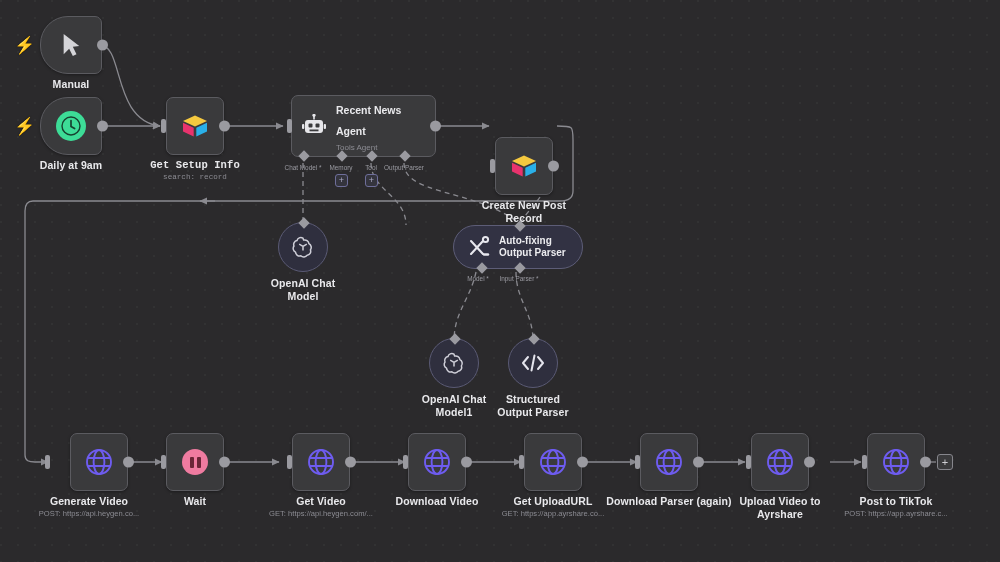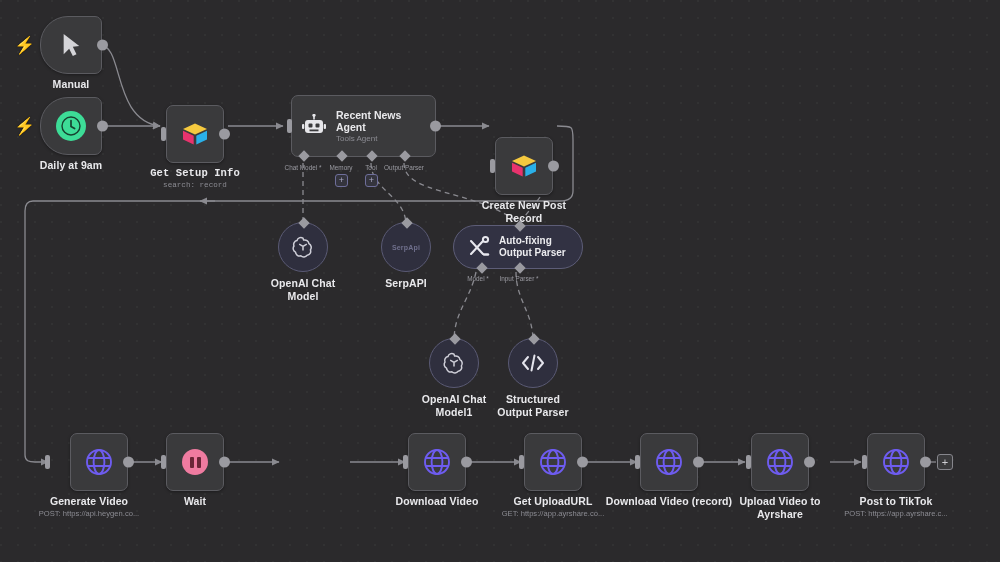--- a/index.html
+++ b/index.html
@@ -80,21 +80,21 @@
   .agent {
     position: absolute;
     width: 145px; height: 62px;
     background: #3a3a3c;
     border: 1.2px solid #5b5b60;
     border-radius: 7px;
     display: flex; align-items: center;
     padding-left: 9px; gap: 9px;
   }
   .agent-text { display: flex; flex-direction: column; justify-content: center; }
-  .agent-title { color: #e9e9ec; font-size: 10.5px; font-weight: bold; line-height: 12px; width: 76px; }
+  .agent-title { color: #e9e9ec; font-size: 10.5px; font-weight: bold; line-height: 21px; width: 76px; }
   .agent-sub { color: #8c8c93; font-size: 8px; line-height: 11px; }
 
   .diamond {
     position: absolute;
     width: 8px; height: 8px;
     background: #9a9aa0;
     transform: rotate(45deg);
   }
   .conn-label {
     position: absolute;
@@ -236,21 +236,21 @@
         <svg width="20" height="20" viewBox="0 0 20 20">
             <circle cx="10" cy="10" r="9" fill="none" stroke="#17402f" stroke-width="1.4"></circle>
             <path d="M10 4.6 L10 10.4 L13.6 12.6" stroke="#17402f" stroke-width="1.7" fill="none" stroke-linecap="round"></path>
           </svg>
       </span>
       <span class="port-out"></span>
     </div>
     <div class="caption">Daily at 9am</div>
   </div>
 
-  <div class="node" style="left:166px; top:105px;font-family:Liberation Mono, monospace;">
+  <div class="node" style="left:166px; top:97px;font-family:Liberation Mono, monospace;">
     <div class="box">
       <span class="port-in"></span>
       <span class="ico">
         <svg width="30" height="28" viewBox="0 0 30 28">
           <path d="M3 9 L15 3.5 L27 9 L15 14.5 Z" fill="#f5c93f"></path>
           <path d="M3 10.8 L13.7 15.8 L13.7 24.5 L3 19.5 Z" fill="#e8336d"></path>
           <path d="M16.3 15.8 L27 10.8 L27 19.5 L16.3 24.5 Z" fill="#2ab0e8"></path>
         </svg>
       </span>
       <span class="port-out"></span>
@@ -317,25 +317,20 @@
         <g fill="none" stroke="#cfcfd8" stroke-width="1.5" stroke-linejoin="round">
           <path d="M13 4.2 C10.4 2.8 7.6 4 7 6.6 C4.4 7 3 9.6 4 12 C2.5 14 3.1 17 5.5 18.2 C5.8 20.9 8.3 22.6 10.8 21.8 C12.6 23.7 15.7 23.4 17.2 21.2 C19.8 20.9 21.4 18.3 20.4 15.9 C21.9 13.9 21.3 10.9 18.9 9.7 C18.6 7 16.1 5.3 13.6 6.1 Z"></path>
           <path d="M9.2 10.1 L13 12.3 L16.8 10.1 M13 12.3 L13 16.6"></path>
         </g>
       </svg>
     </span>
     <div class="caption">OpenAI Chat
 Model</div>
   </div>
 
-  <div class="circ" style="left:381px; top:222px;">
-    <span class="diamond" style="left:21px; top:-4px;"></span>
-    <span class="serp-logo">SerpApi</span>
-    <div class="caption">SerpAPI</div>
-  </div>
 
   <div class="pill" style="left:453px; top:225px;">
     <span class="diamond" style="left:62px; top:-4px;"></span>
     <span class="ico">
       <svg width="24" height="24" viewBox="0 0 24 24">
         <g stroke="#e8e8ee" stroke-width="2.1" stroke-linecap="round">
           <path d="M4 19 L16 6"></path>
           <path d="M4 6 L16 19"></path>
         </g>
         <circle cx="18.5" cy="4.5" r="2.6" fill="none" stroke="#e8e8ee" stroke-width="2"></circle>
@@ -402,20 +397,37 @@
       <span class="port-in"></span>
       <span class="pause">
           <i></i>
           <i></i>
         </span>
       <span class="port-out"></span>
     </div>
     <div class="caption">Wait</div>
   </div>
 
+  <div class="node" style="left:292px; top:433px;">
+    <div class="box">
+      <span class="port-in"></span>
+      <span class="ico">
+        <svg class="globe" viewBox="0 0 30 30">
+            <g fill="none" stroke="#6e5cf0" stroke-width="1.9">
+              <circle cx="15" cy="15" r="12"></circle>
+              <ellipse cx="15" cy="15" rx="5.4" ry="12"></ellipse>
+              <path d="M3.4 11 L26.6 11 M3.4 19 L26.6 19"></path>
+            </g>
+          </svg>
+      </span>
+      <span class="port-out"></span>
+    </div>
+    <div class="caption">Get Video</div>
+    <div class="subcaption sub1">GET: https://api.heygen.com/...</div>
+  </div>
 
   <div class="node" style="left:408px; top:433px;">
     <div class="box">
       <span class="port-in"></span>
       <span class="ico">
         <svg class="globe" viewBox="0 0 30 30">
             <g fill="none" stroke="#6e5cf0" stroke-width="1.9">
               <circle cx="15" cy="15" r="12"></circle>
               <ellipse cx="15" cy="15" rx="5.4" ry="12"></ellipse>
               <path d="M3.4 11 L26.6 11 M3.4 19 L26.6 19"></path>
@@ -452,21 +464,21 @@
         <svg class="globe" viewBox="0 0 30 30">
             <g fill="none" stroke="#6e5cf0" stroke-width="1.9">
               <circle cx="15" cy="15" r="12"></circle>
               <ellipse cx="15" cy="15" rx="5.4" ry="12"></ellipse>
               <path d="M3.4 11 L26.6 11 M3.4 19 L26.6 19"></path>
             </g>
           </svg>
       </span>
       <span class="port-out"></span>
     </div>
-    <div class="caption">Download Video (record)</div>
+    <div class="caption">Download Parser (again)</div>
   </div>
 
   <div class="node" style="left:751px; top:433px;">
     <div class="box">
       <span class="port-in"></span>
       <span class="ico">
         <svg class="globe" viewBox="0 0 30 30">
             <g fill="none" stroke="#6e5cf0" stroke-width="1.9">
               <circle cx="15" cy="15" r="12"></circle>
               <ellipse cx="15" cy="15" rx="5.4" ry="12"></ellipse>

